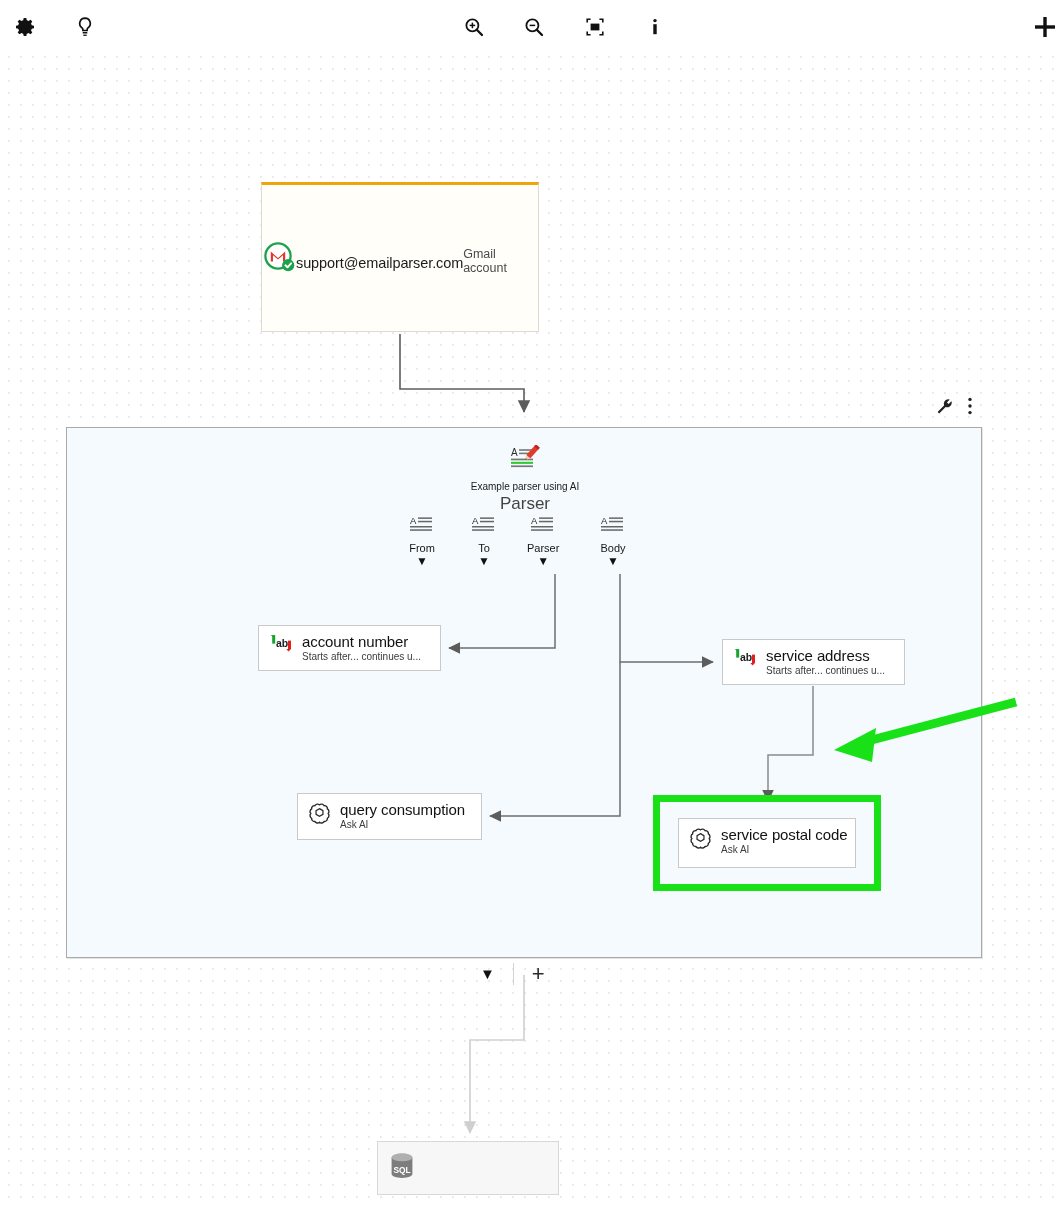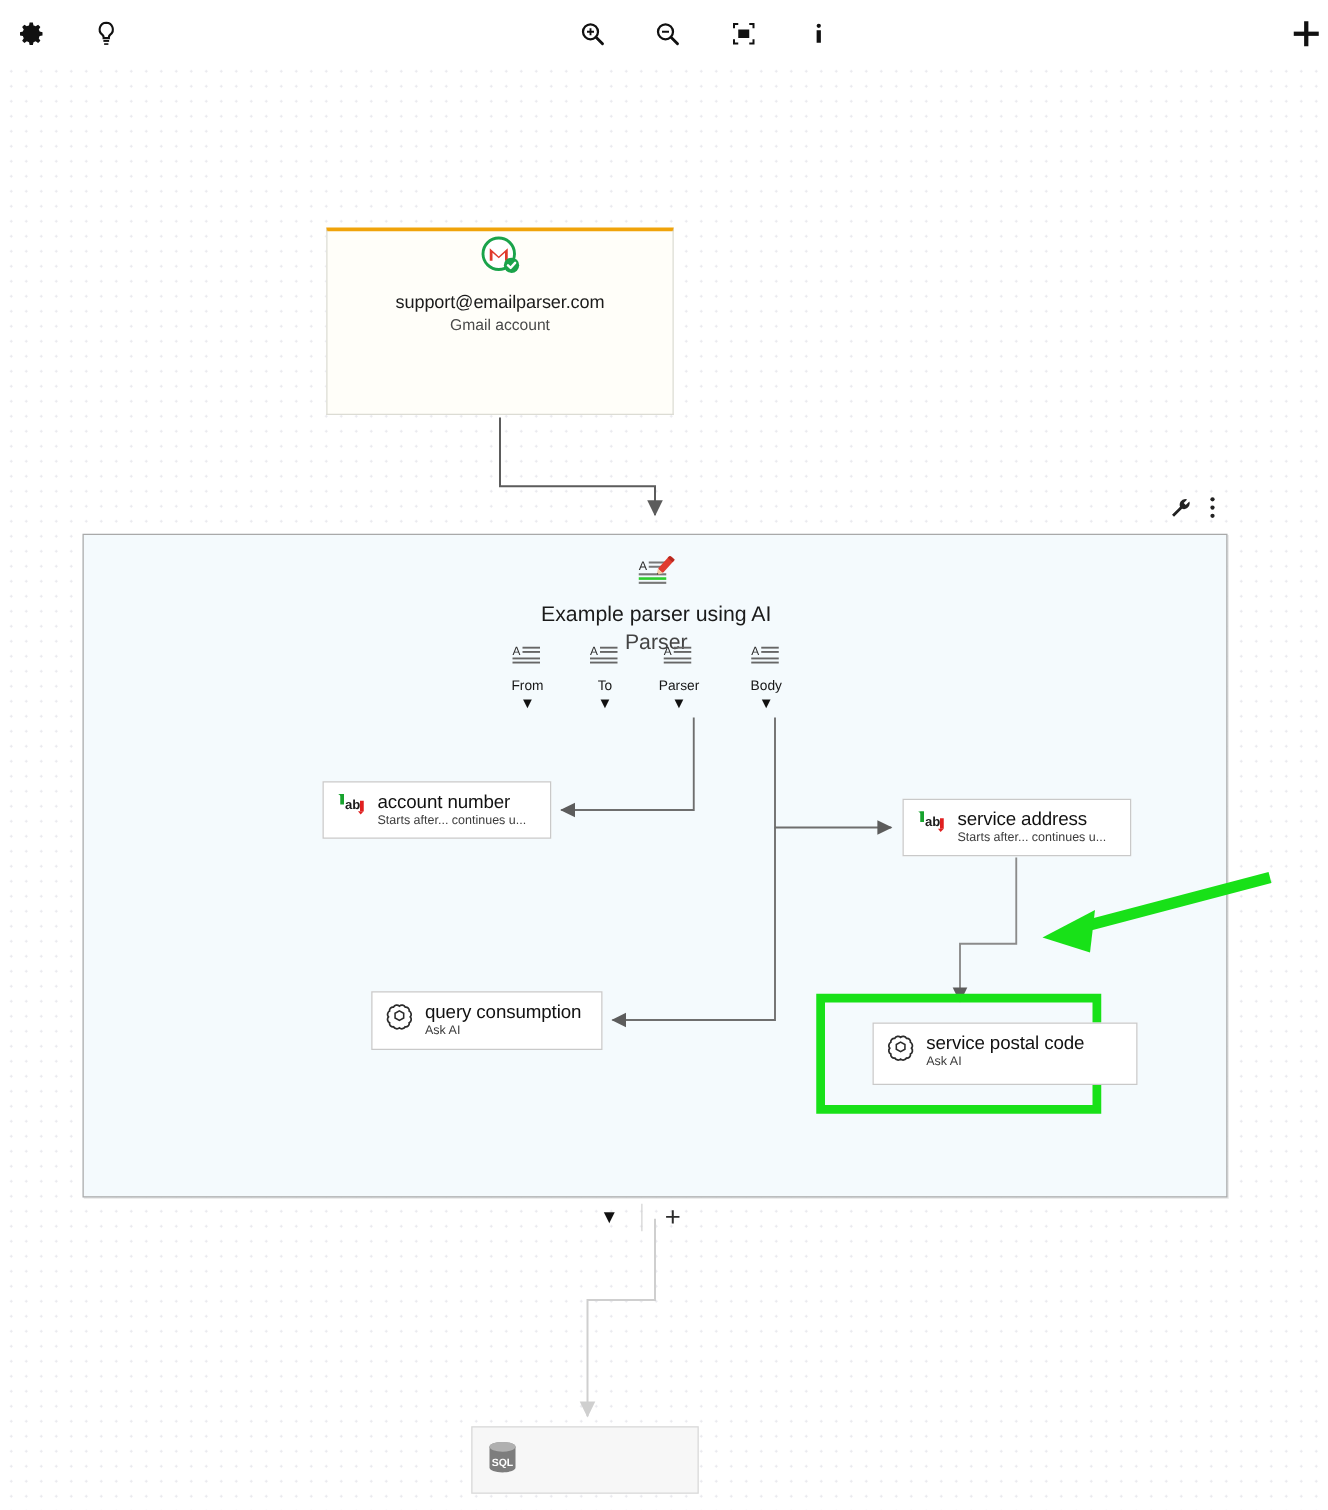--- a/index.html
+++ b/index.html
@@ -49,21 +49,21 @@
 
   
   #gmail-node {
     left: 261px; top: 182px;
     width: 278px; height: 150px;
     background: #fffef9;
     border: 1px solid #dcdcd4;
     border-top: 3px solid #f0a30a;
     z-index: 22;
     display: flex;
-    flex-direction: column;
+    flex-direction: row;
     align-items: center;
     padding-top: 2px;
   }
   #gmail-node .gm-title {
     font-size: 14.5px;
     color: #1b1b1b;
     margin-top: 8px;
     letter-spacing: -0.1px;
   }
   #gmail-node .gm-sub {
@@ -91,21 +91,21 @@
   }
   .panel-tools .pt { cursor: pointer; display: flex; }
 
   #parser-head {
     position: absolute;
     left: 0; top: 17px;
     width: 916px;
     display: flex; flex-direction: column; align-items: center;
   }
   #parser-head .ph-title {
-    font-size: 17px; color: #1b1b1b; margin-top: 6px;
+    font-size: 10px; color: #1b1b1b; margin-top: 6px;
   }
   #parser-head .ph-sub {
     font-size: 17px; color: #444; margin-top: 2px;
   }
 
   
   .field-col {
     position: absolute;
     top: 515px;
     display: flex; flex-direction: column; align-items: center;
@@ -141,21 +141,21 @@
   .res-node .rn-title {
     font-size: 15px; color: #111; letter-spacing: -0.1px; white-space: nowrap;
   }
   .res-node .rn-sub {
     font-size: 10px; color: #3c3c3c; margin-top: 1px; white-space: nowrap;
   }
 
   #node-account  { left: 258px; top: 625px; width: 183px; height: 46px; }
   #node-address  { left: 722px; top: 639px; width: 183px; height: 46px; }
   #node-energy   { left: 297px; top: 793px; width: 185px; height: 47px; }
-  #node-postal   { left: 698px; top: 818px; width: 212px; height: 50px; }
+  #node-postal   { left: 678px; top: 818px; width: 178px; height: 50px; }
 
   
   #highlight-box {
     position: absolute;
     left: 653px; top: 795px;
     width: 228px; height: 96px;
     border: 7px solid #18e118;
     z-index: 25;
   }
 

